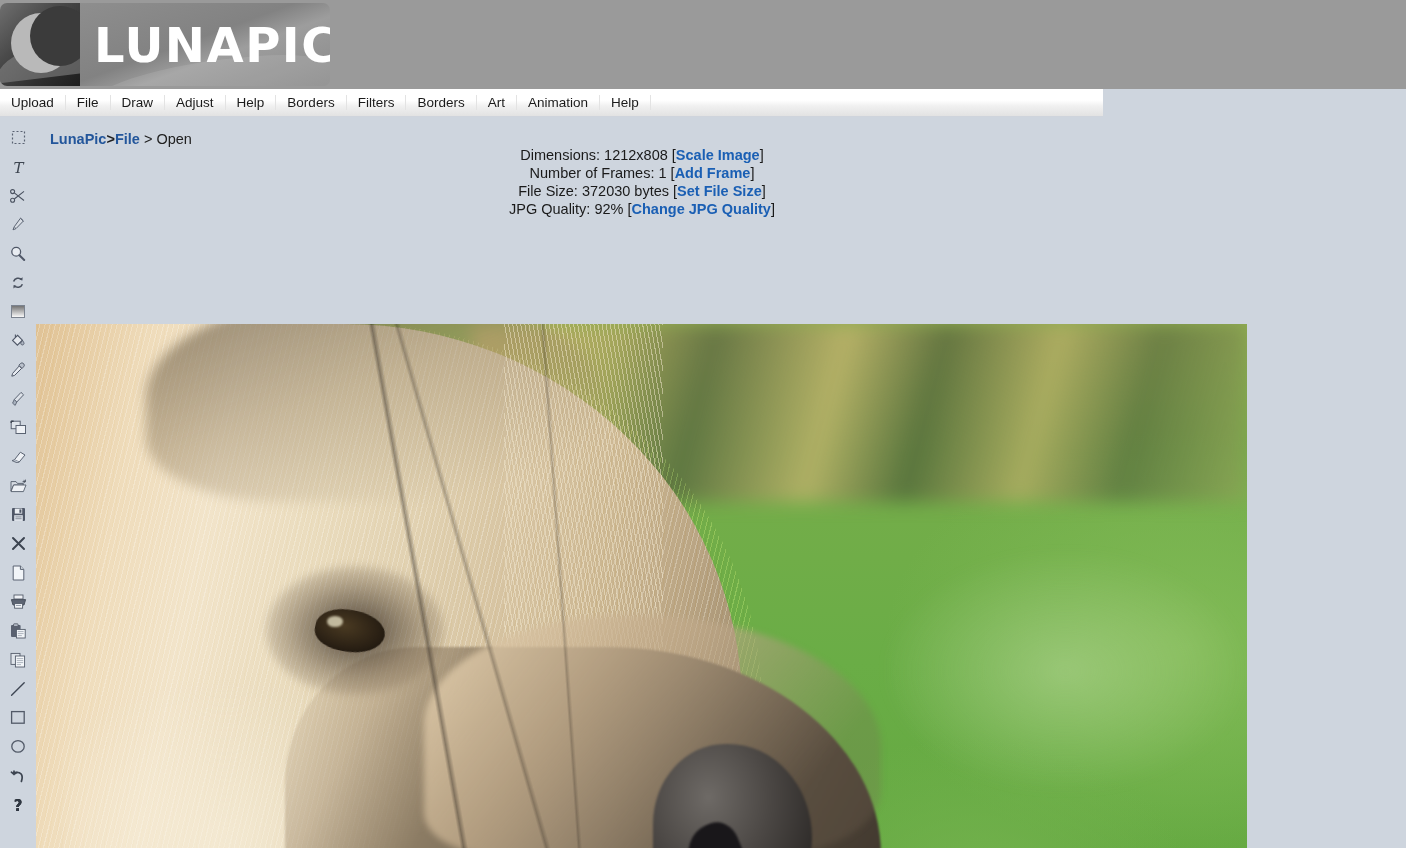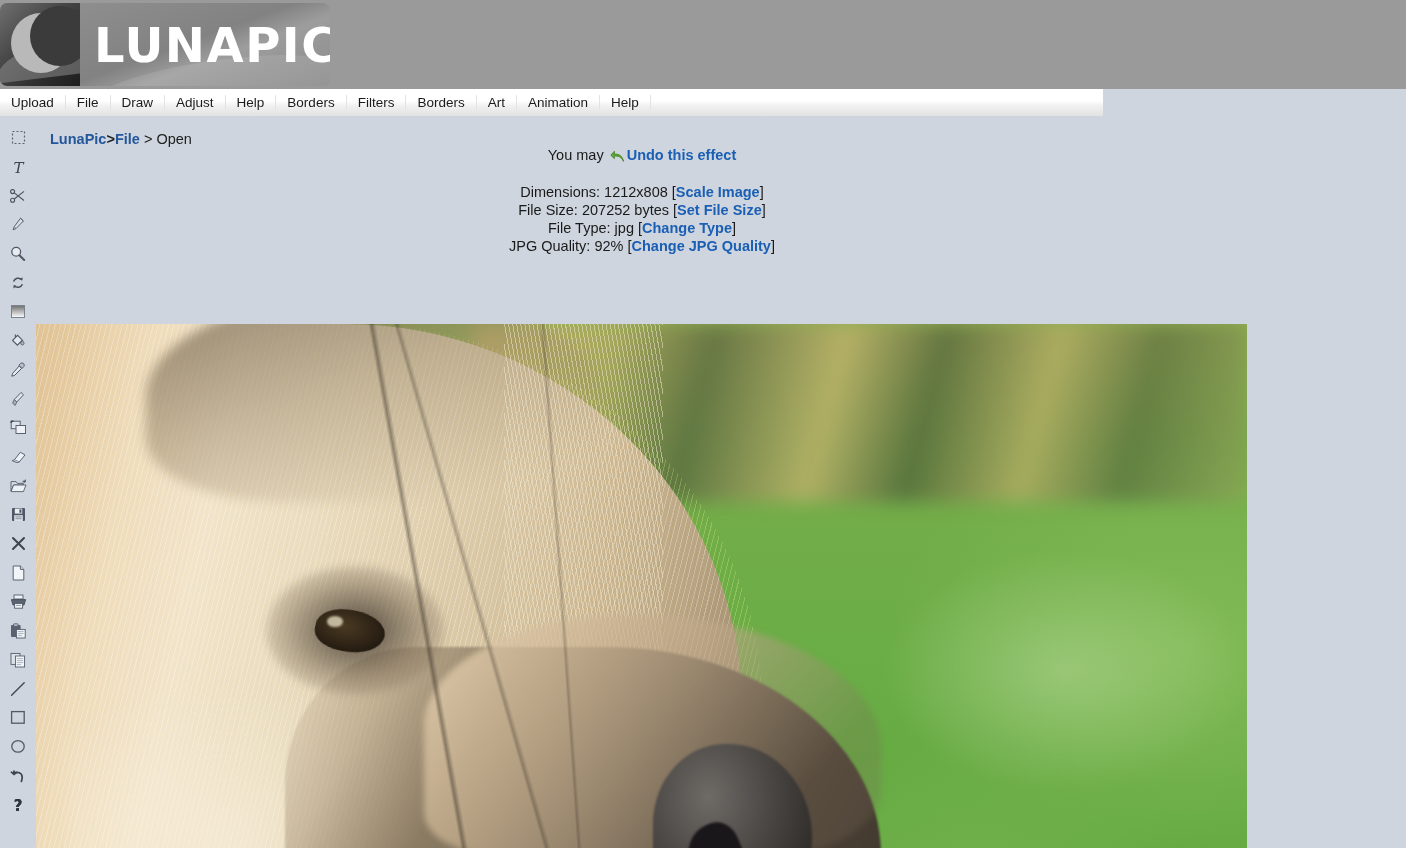--- a/index.html
+++ b/index.html
@@ -484,49 +484,41 @@
 <div id="content">
 
   <div id="breadcrumb">
     <span class="bc-link">LunaPic</span><span class="bc-sep">&gt;</span><span class="bc-link">File</span>
     <span class="bc-current">&gt;</span>
     <span class="bc-current">Open</span>
   </div>
 
   <div id="info-panel">
 
-    <div id="undo-line">
-      <span>You may</span>
-      <span id="undo-icon">
-        <svg width="15" height="13" viewBox="0 0 15 13">
-          <path d="M13.6 11.4 C12.4 5.6 8.4 3.6 4.4 4.2 L4.4 1.2 L0.8 5.2 L4.4 8.6 L4.4 6.2 C8 5.6 11.2 6.8 13.6 11.4 Z" fill="#5faa32" stroke="#3d7d1f" stroke-width=".8" stroke-linejoin="round"></path>
-        </svg>
-      </span><span class="undo-text">Undo this effect</span>
-    </div>
 
 
 
     <div class="info-row">
       <span>Dimensions:</span>
       <span>1212x808</span>
       <span class="bracket">[</span><span class="info-link">Scale Image</span><span class="bracket">]</span>
     </div>
 
+    <div class="info-row">
+      <span>Number of Frames:</span>
+      <span>1</span>
+      <span class="bracket">[</span><span class="info-link">Add Frame</span><span class="bracket">]</span>
+    </div>
 
     <div class="info-row">
       <span>File Size:</span>
-      <span>207252 bytes</span>
+      <span>372030 bytes</span>
       <span class="bracket">[</span><span class="info-link">Set File Size</span><span class="bracket">]</span>
     </div>
 
-    <div class="info-row">
-      <span>File Type:</span>
-      <span>jpg</span>
-      <span class="bracket">[</span><span class="info-link">Change Type</span><span class="bracket">]</span>
-    </div>
 
     <div class="info-row">
       <span>JPG Quality:</span>
       <span>92%</span>
       <span class="bracket">[</span><span class="info-link">Change JPG Quality</span><span class="bracket">]</span>
     </div>
 
   </div>
 
   <div id="photo-wrap">

